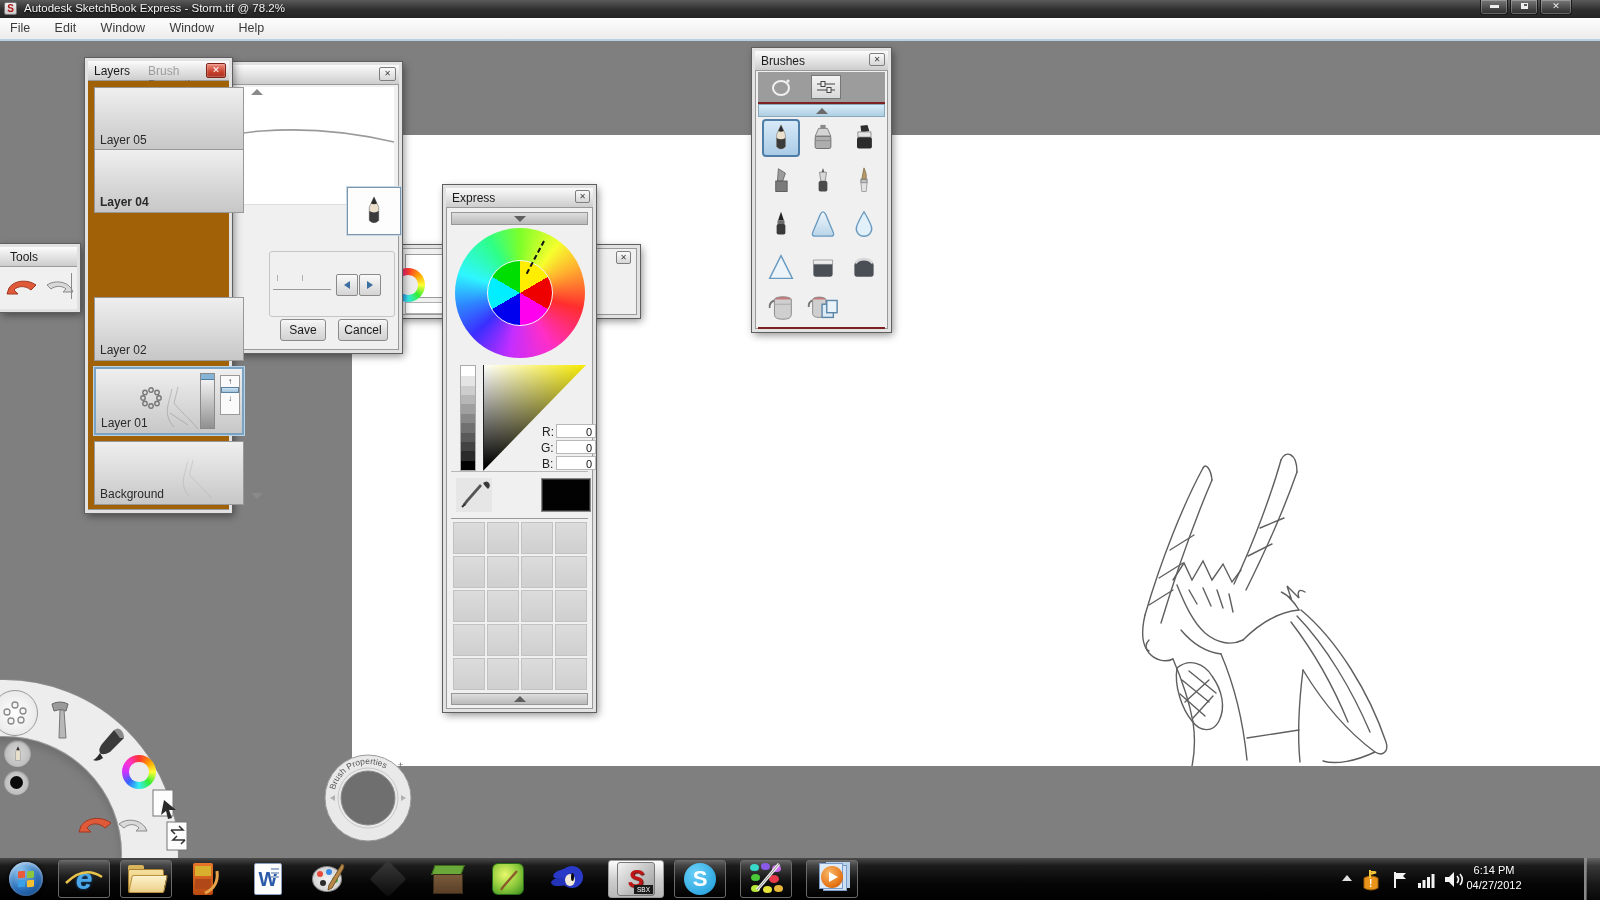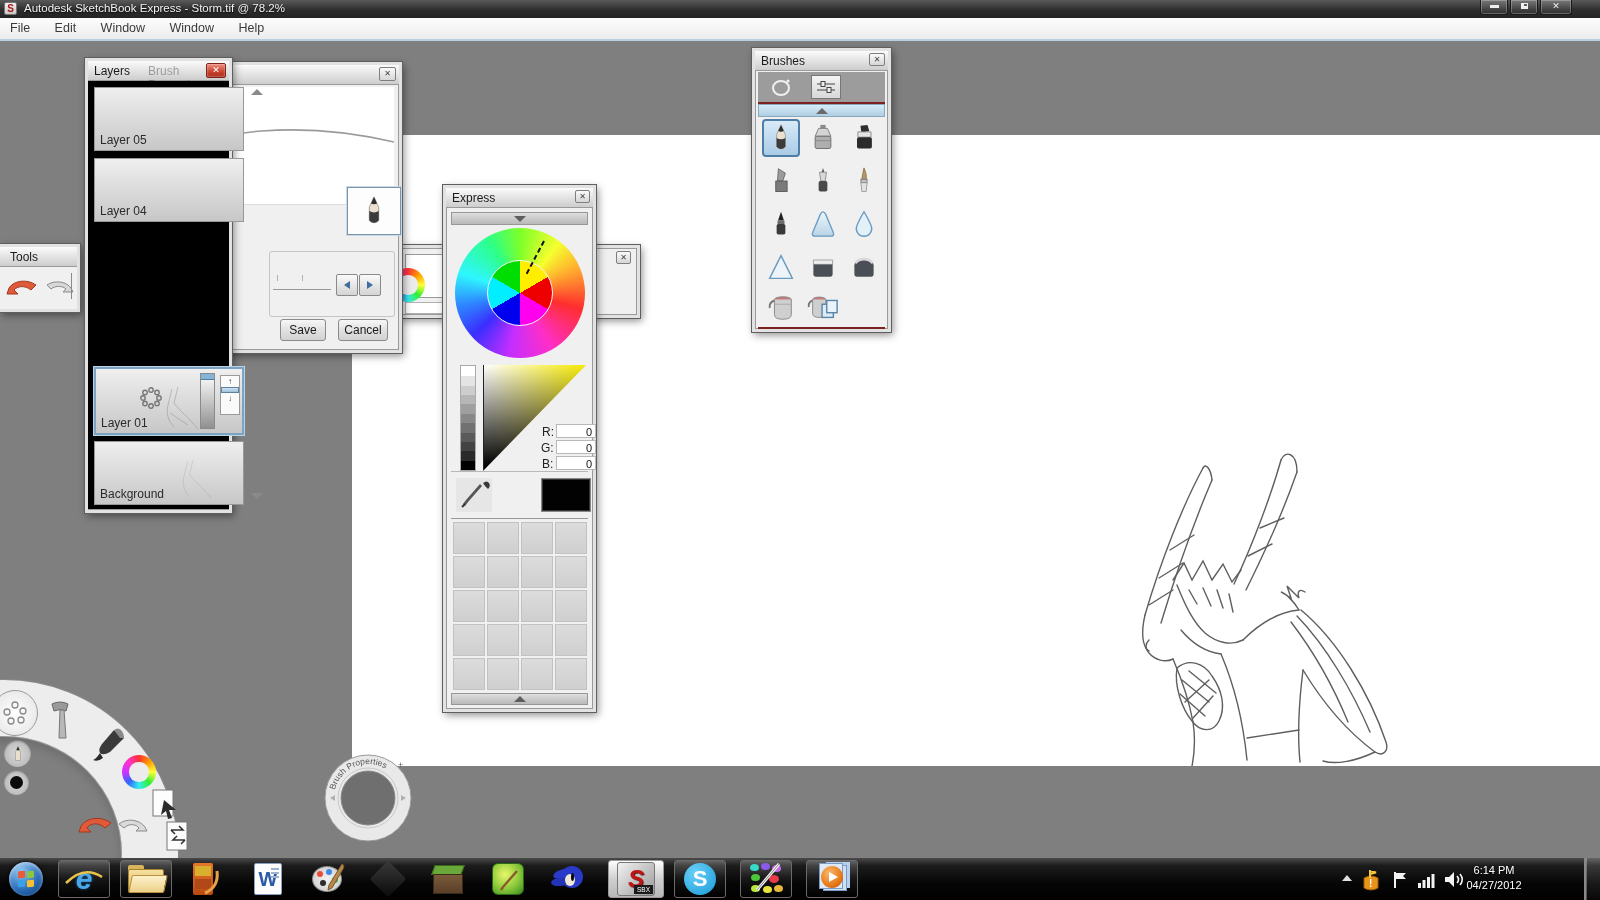--- a/index.html
+++ b/index.html
@@ -247,26 +247,29 @@
   <div class="w7btn" style="left:127px; top:254px; width:46px;">Save</div>
   <div class="w7btn" style="left:185px; top:254px; width:50px;">Cancel</div>
 </div>
 
 <div id="layers" class="panel">
   <div class="ptitle">
     <span>Layers</span>
     <span class="ghost">Brush Properties</span>
     <div class="close-red" style="right:3px; top:2px;">✕</div>
   </div>
-  <div style="position:relative; height:428px; background:#000000;">
+  <div style="position:relative; height:428px; background:#a16207;">
     <div class="layer-item" style="top:6px;">
       <div class="lbl">Layer 05</div>
       </div>
-    <div class="layer-item" style="top:77px;">
+    <div class="layer-item" style="top:68px;font-weight:bold;">
       <div class="lbl">Layer 04</div>
+      </div>
+    <div class="layer-item" style="top:216px;">
+      <div class="lbl">Layer 02</div>
       </div>
     <div class="layer-item layer-sel" style="top:286px;">
       <svg class="abs" style="left:44px; top:18px;" width="22" height="22" viewBox="0 0 22 22">
         <g fill="none" stroke="#777" stroke-width="1.4">
           <circle cx="11" cy="3" r="2.2"></circle>
             <circle cx="17" cy="5.5" r="2.2"></circle>
             <circle cx="19" cy="11" r="2.2"></circle>
             <circle cx="17" cy="16.5" r="2.2"></circle>
           <circle cx="11" cy="19" r="2.2"></circle>
             <circle cx="5" cy="16.5" r="2.2"></circle>

